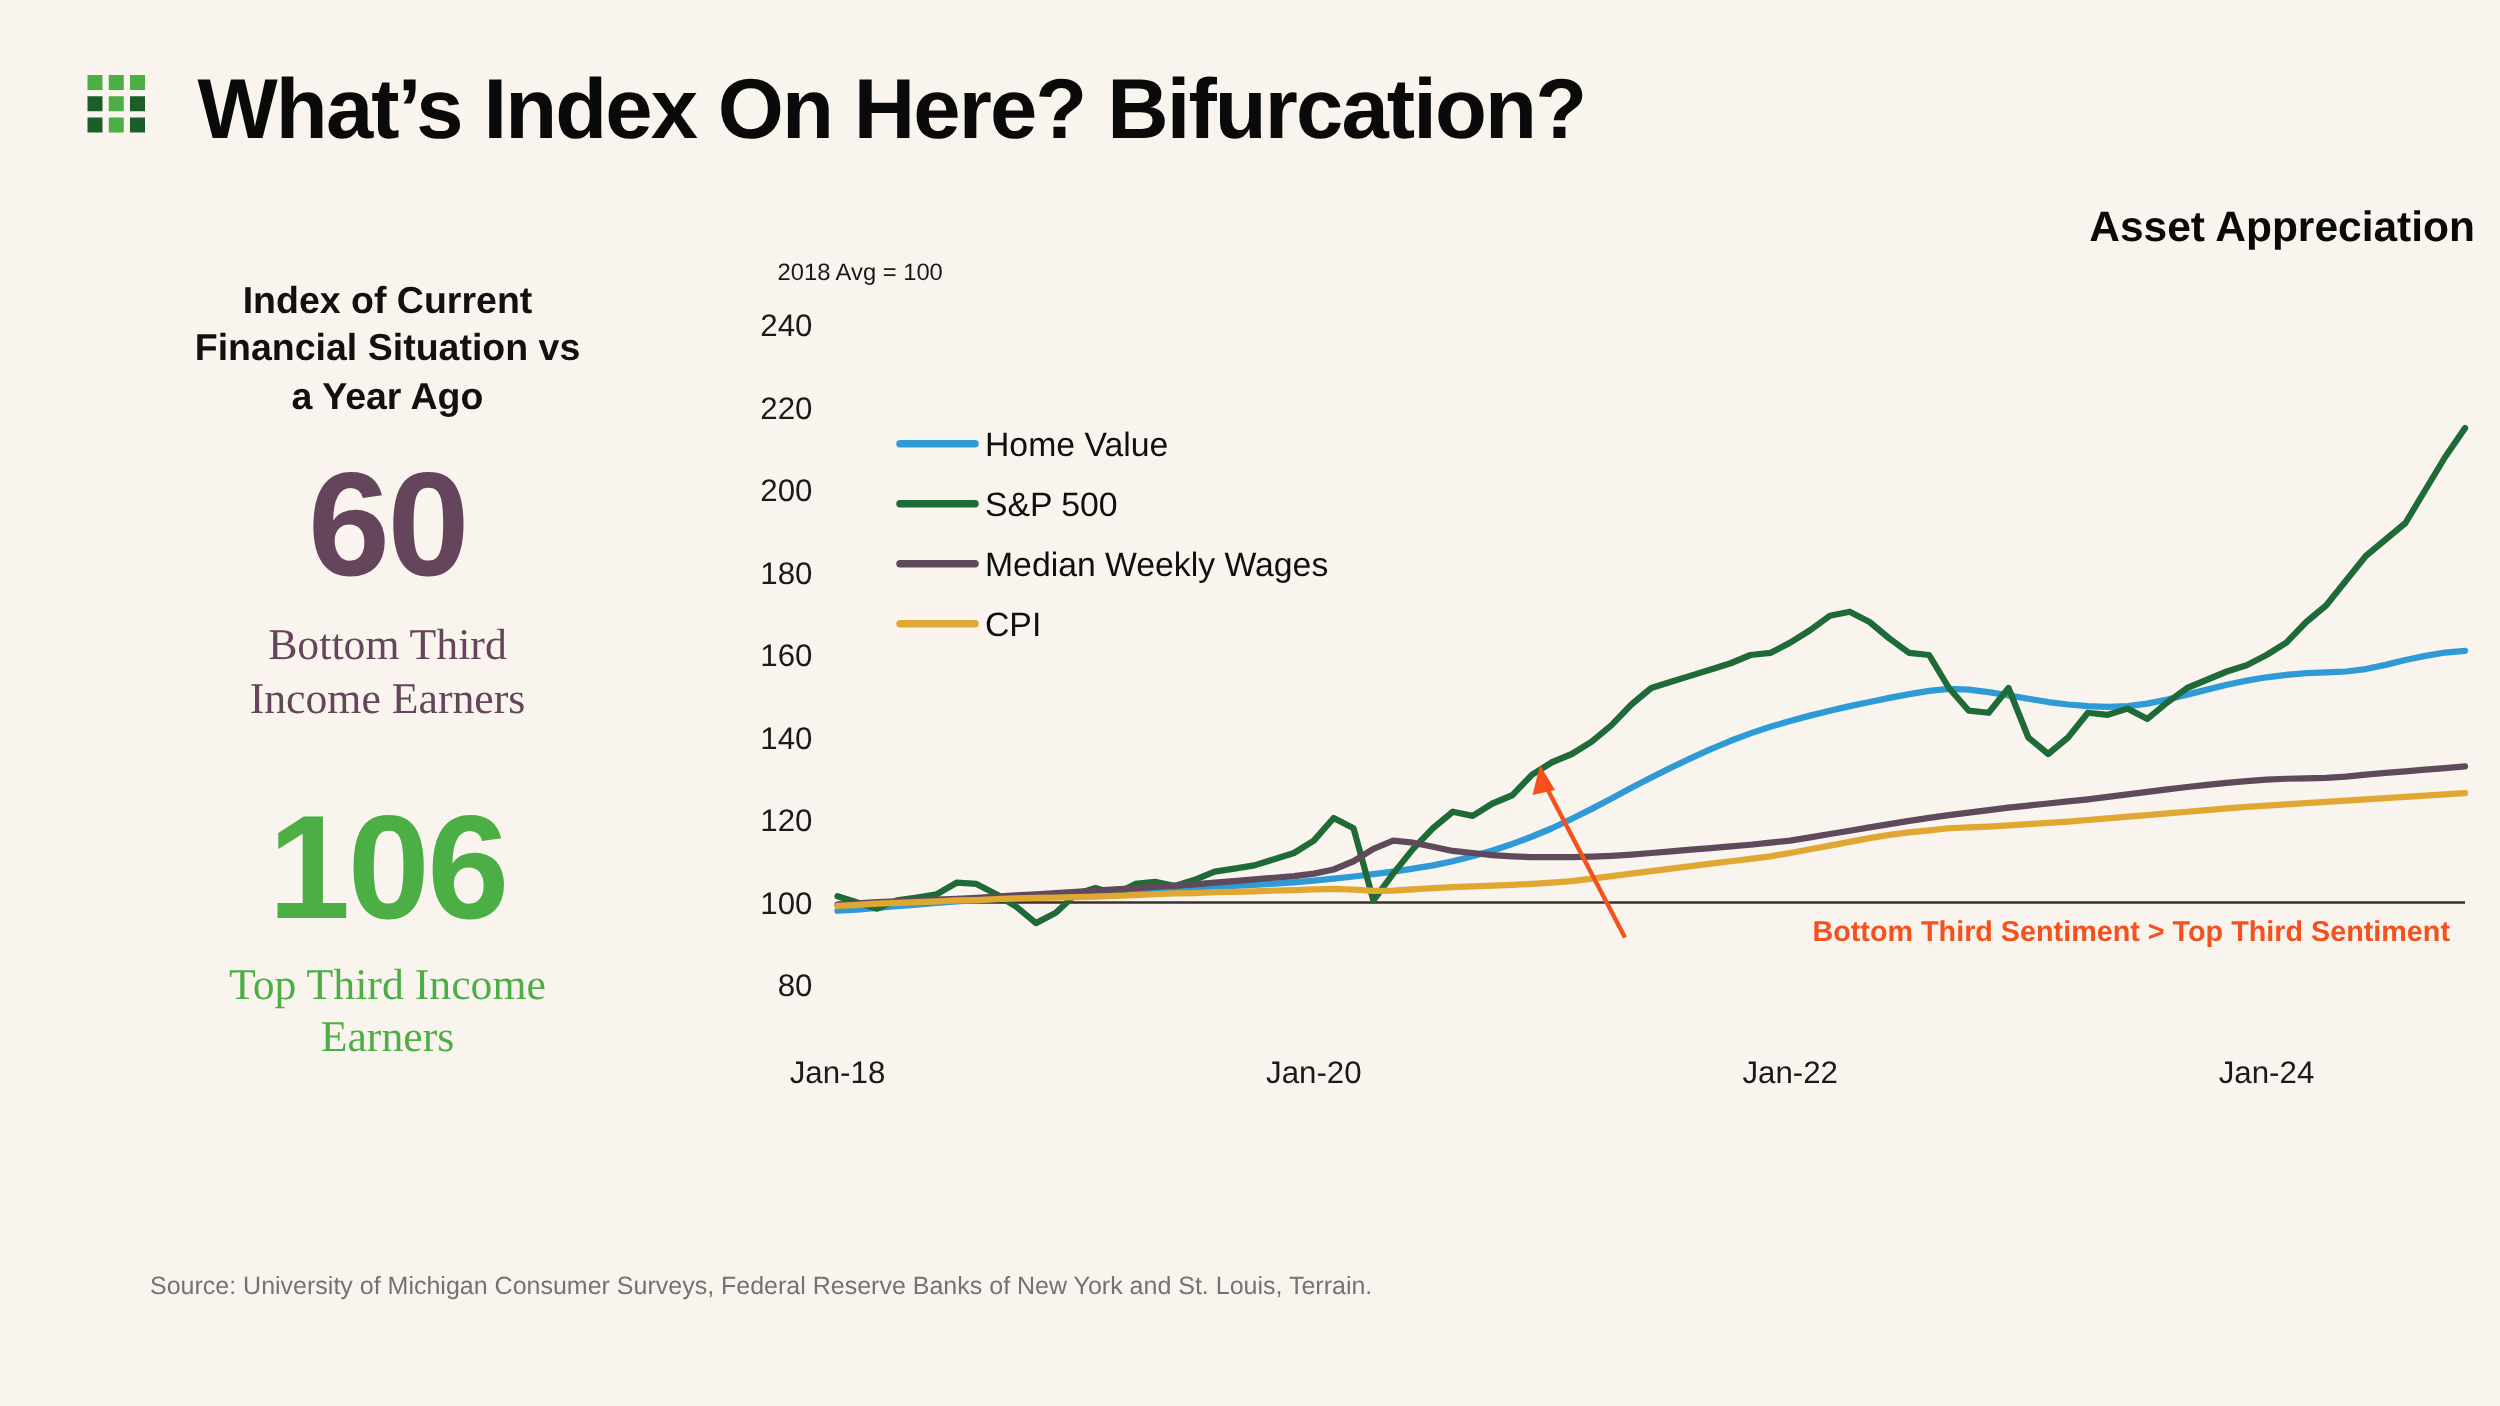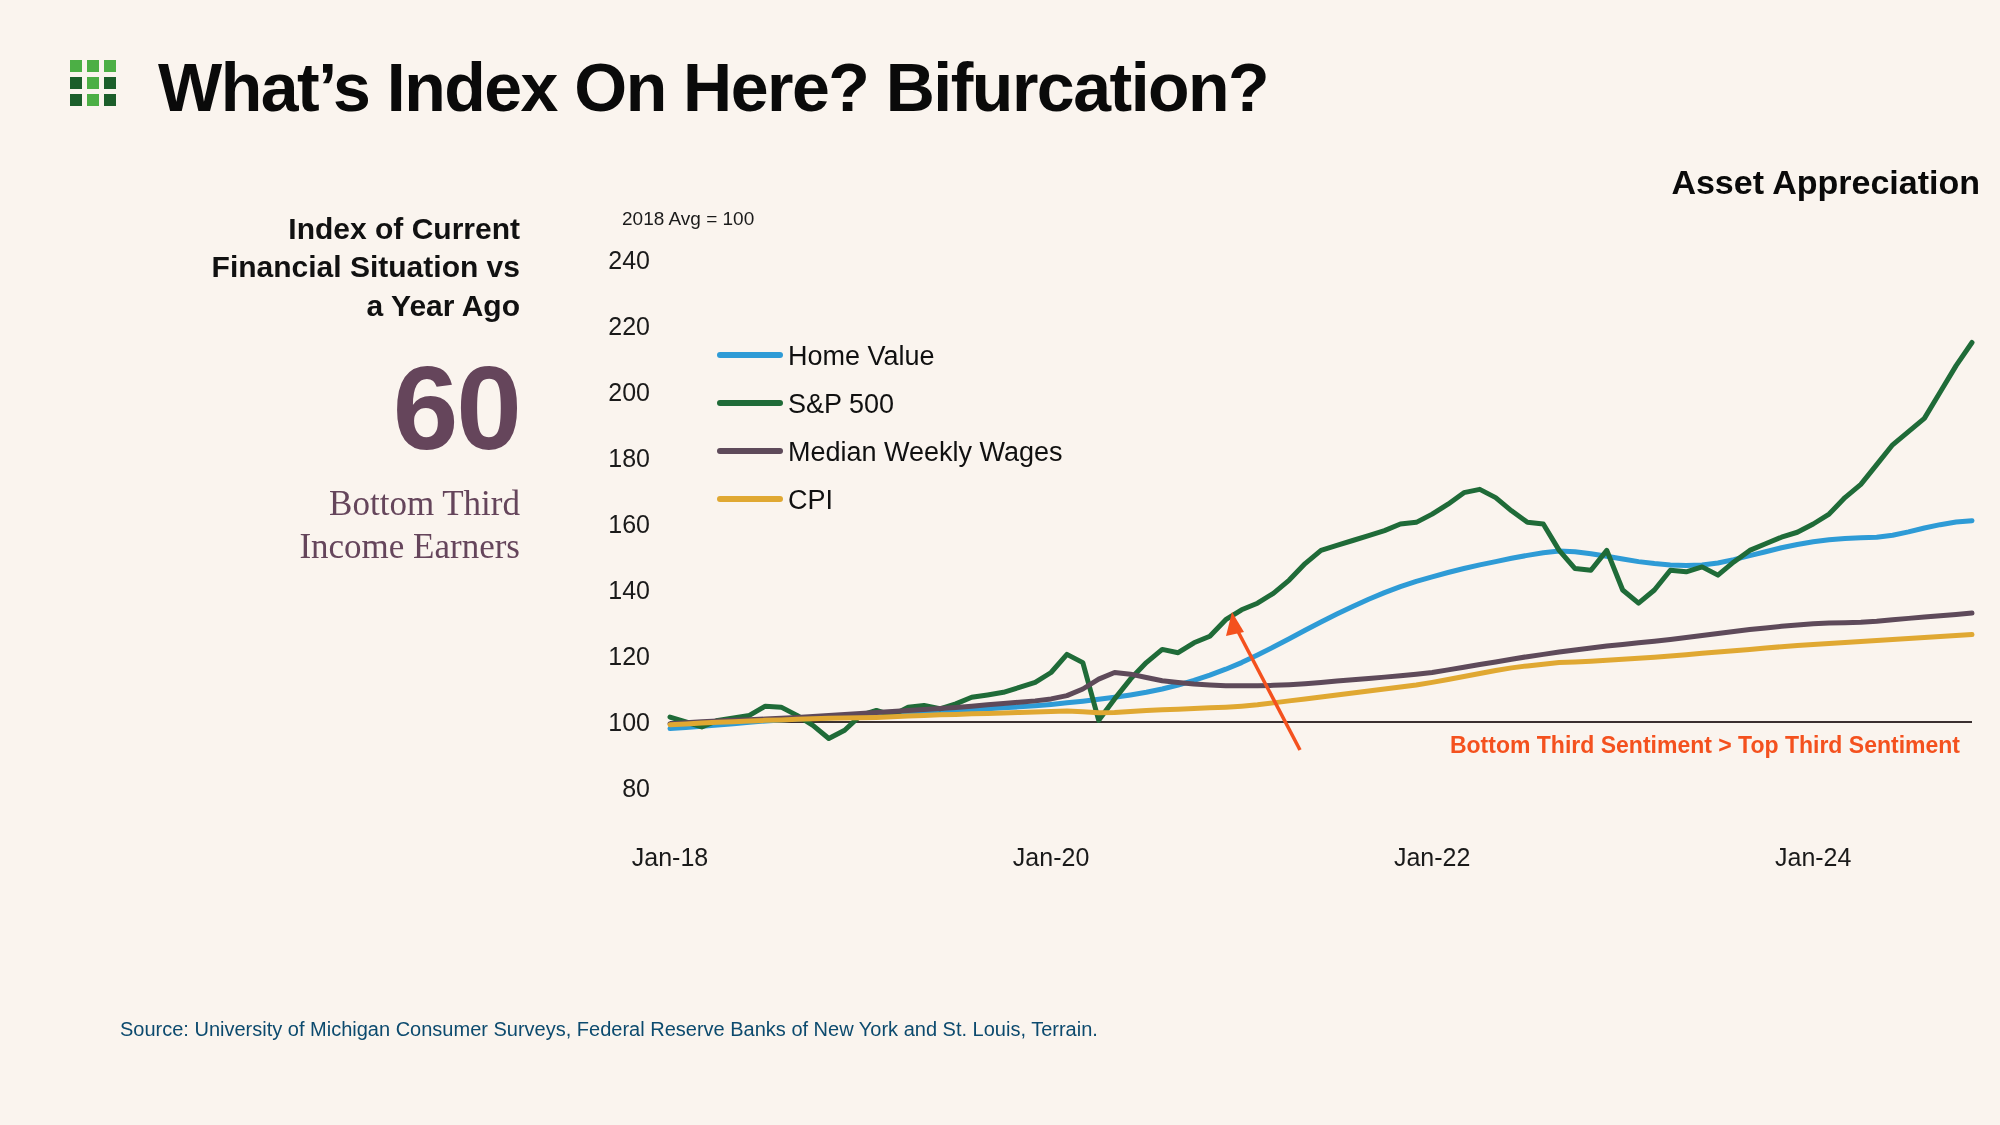--- a/index.html
+++ b/index.html
@@ -19,21 +19,21 @@
     gap:5px;
   }
   #logo-grid span{display:block;width:12px;height:12px;}
   #page-title{
     position:absolute;left:158px;top:48px;
     font-size:68px;font-weight:bold;color:#0A0A0A;
     letter-spacing:-1.5px;white-space:nowrap;
     font-family:"Liberation Sans",sans-serif;
   }
   
-  #left-panel{position:absolute;left:100px;top:210px;width:420px;text-align:right;}
+  #left-panel{position:absolute;left:100px;top:222px;width:420px;text-align:center;}
   #kpi-heading{
     font-size:30px;font-weight:bold;color:#111;line-height:1.28;
     white-space:pre-line;
   }
   .kpi-block{margin-top:24px;}
   #kpi-bottom-value{
     font-size:118px;font-weight:bold;line-height:1.0;
     letter-spacing:-2px;
   }
   #kpi-bottom-label{
@@ -61,21 +61,21 @@
     font-size:19px;color:#1A1A1A;
   }
   #chart-svg{position:absolute;left:0;top:0;}
   .ytick{font-size:25px;fill:#1A1A1A;font-family:"Liberation Sans",sans-serif;}
   .xtick{font-size:25px;fill:#1A1A1A;font-family:"Liberation Sans",sans-serif;}
   .legend-text{font-size:27px;fill:#101010;font-family:"Liberation Sans",sans-serif;}
   .anno-text{font-size:23px;font-weight:bold;font-family:"Liberation Sans",sans-serif;}
   
   #source-note{
     position:absolute;left:120px;top:1018px;
-    font-size:20px;color:#0c4a6e;
+    font-size:20px;color:#737373;
   }
 </style>
 </head>
 <body>
 
 <div id="header">
   <div id="logo-grid">
     <span style="background: rgb(76, 175, 69);"></span>
     <span style="background: rgb(76, 175, 69);"></span>
     <span style="background: rgb(76, 175, 69);"></span>
@@ -93,20 +93,25 @@
   <div id="kpi-heading">Index of Current
 Financial Situation vs
 a Year Ago</div>
 
   <div class="kpi-block">
     <div id="kpi-bottom-value" style="color: rgb(101, 69, 91);">60</div>
     <div id="kpi-bottom-label" style="color: rgb(101, 69, 91);">Bottom Third
 Income Earners</div>
   </div>
 
+  <div class="kpi-block" style="margin-top:54px;">
+    <div id="kpi-top-value" style="color: rgb(76, 175, 69);">106</div>
+    <div id="kpi-top-label" style="color: rgb(76, 175, 69);">Top Third Income
+Earners</div>
+  </div>
 </div>
 
 <div id="chart-panel">
   <div id="chart-title">Asset Appreciation</div>
   <div id="chart-note">2018 Avg = 100</div>
   <svg id="chart-svg" width="1420" height="890">
     <g id="y-axis-group">
         <text x="90" y="647" text-anchor="end" class="ytick">80</text>
         <text x="90" y="581" text-anchor="end" class="ytick">100</text>
         <text x="90" y="515" text-anchor="end" class="ytick">120</text>

